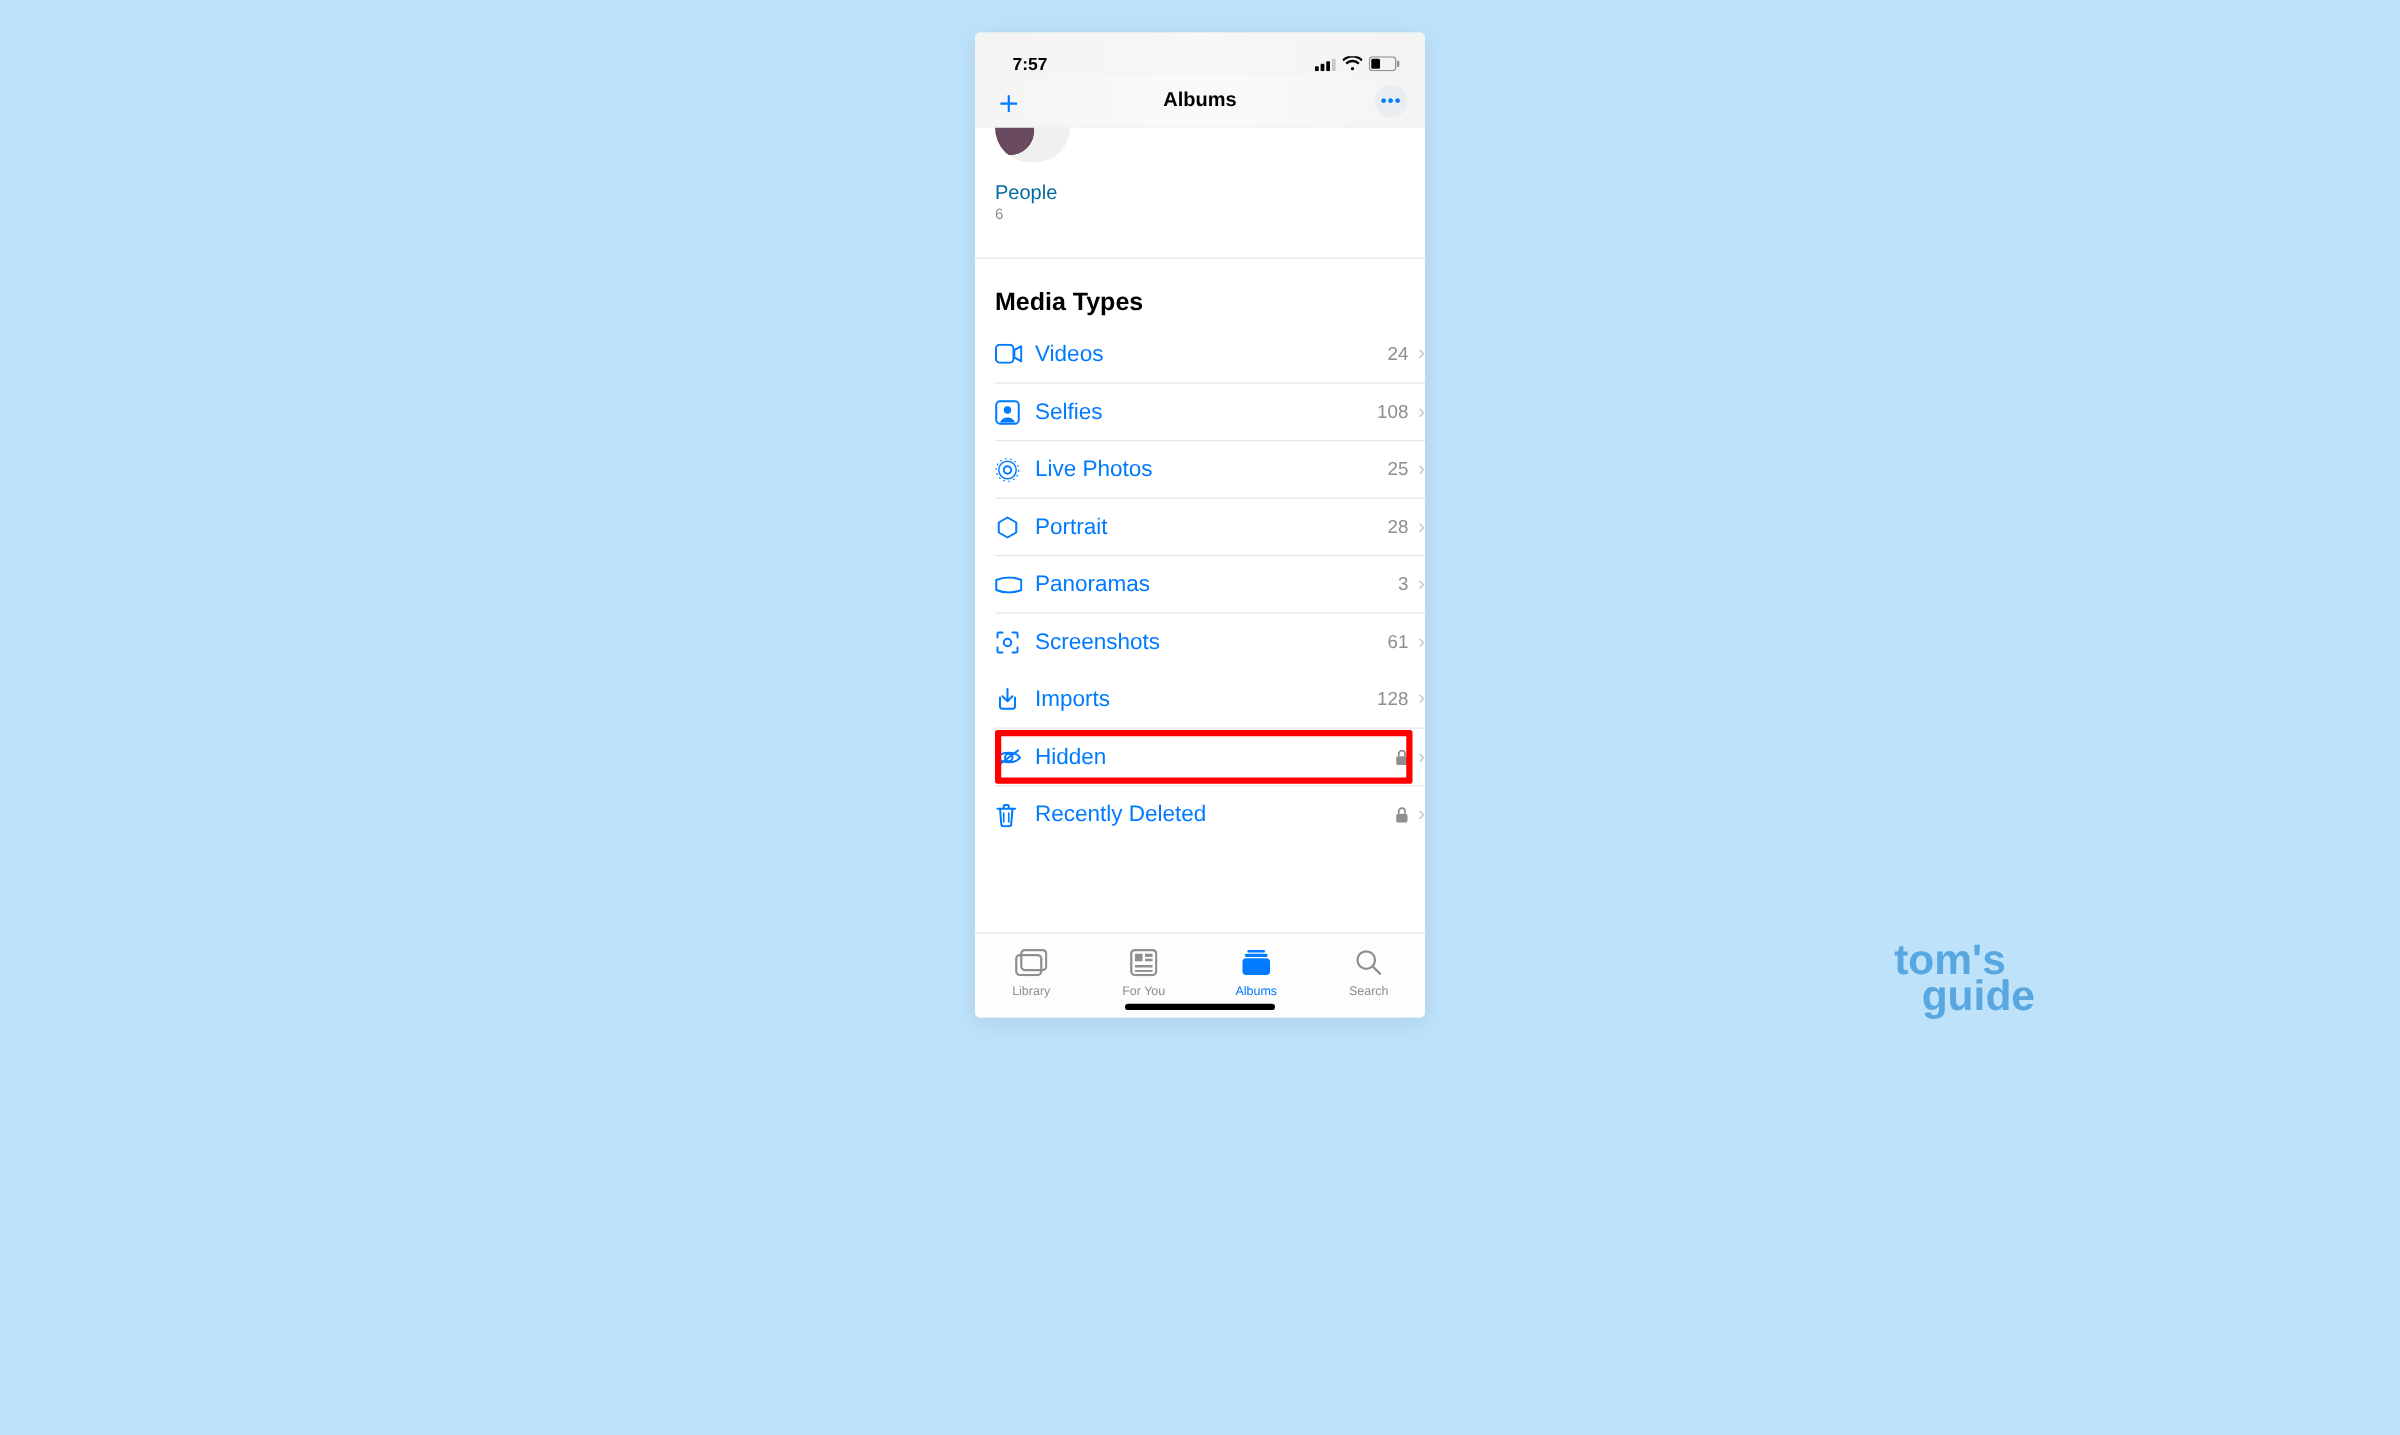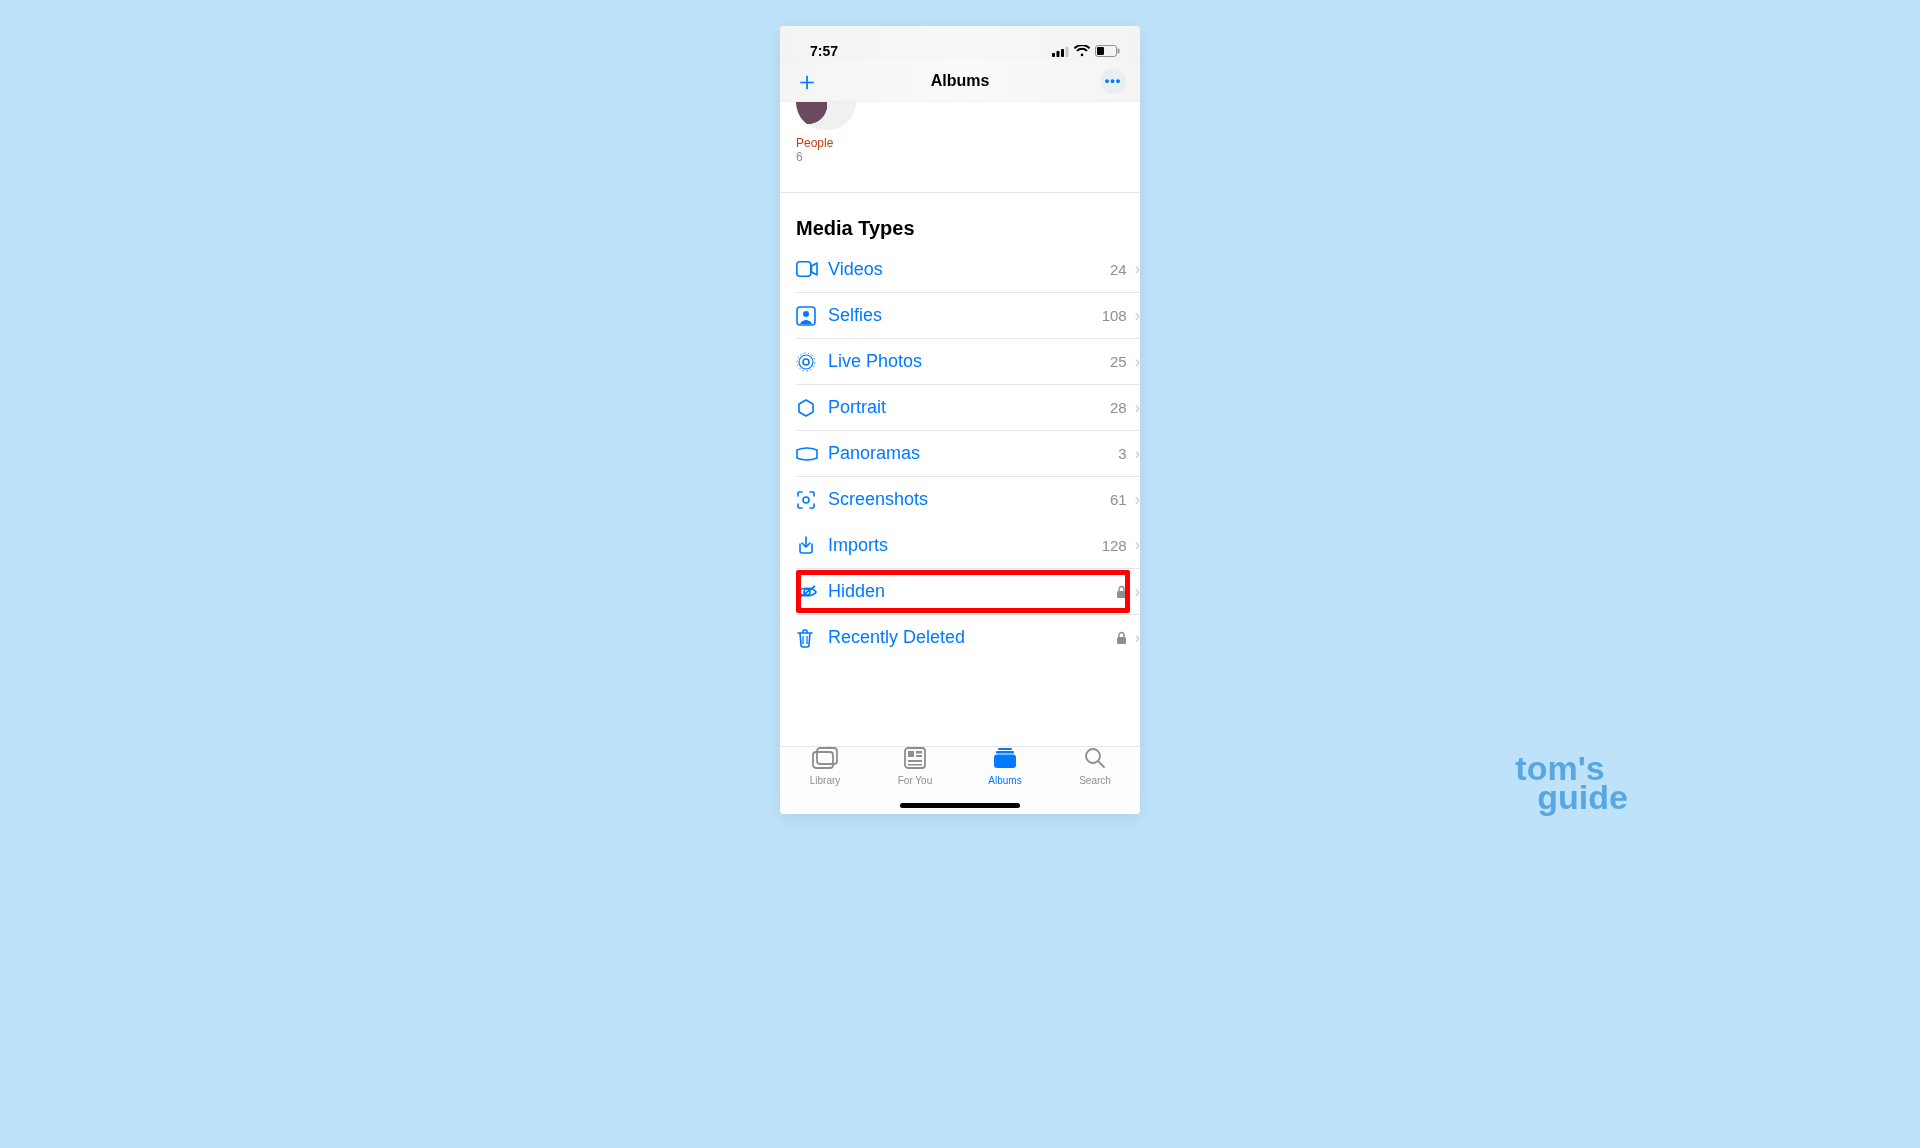--- a/index.html
+++ b/index.html
@@ -73,21 +73,21 @@
   .pp-thumb.places {
     background:
       linear-gradient(#5bcff3,#5bcff3) 0 0/100% 55% no-repeat,
       linear-gradient(#fff,#fff) 0 55%/100% 45% no-repeat;
     position:relative;
   }
   .pp-thumb.places::after{
     content:"";position:absolute;left:18%;top:30%;width:14px;height:14px;
     background:#ffbe3b;border-radius:3px;
   }
-  .pp-label { font-size:12px; margin-top:6px; color:#c2410c; }
+  .pp-label { font-size:16px; margin-top:16px; color:#0369a1; }
   .pp-count { font-size:12px; color:#8e8e93; }
   
   .sec-title {
     font-size:20px; font-weight:700; padding: 24px 16px 6px 16px;
     border-top:1px solid #e5e5ea00;
   }
   .sec-title.first { border-top:1px solid #e5e5ea; margin-top:22px; }
   .list { padding:0 0 0 16px; }
   .row {
     display:flex; align-items:center; height:46px;
@@ -104,21 +104,21 @@
   .row .lock { color:#8e8e93; margin-right:8px; display:flex; }
   .row .chev { color:#c7c7cc; font-size:16px; }
   .highlight-box {
     position:absolute; left:0; right:10px; top:1px; bottom:1px;
     border:5px solid #ff0000; border-radius:2px; pointer-events:none;
   }
   
   .tabbar {
     height:68px; border-top:1px solid #e5e5ea;
     display:flex; justify-content:space-around; align-items:flex-start;
-    padding-top:0;
+    padding-top:12px;
     background:#fdfdfd;
   }
   .tab { display:flex;flex-direction:column;align-items:center;gap:2px; width:25%;}
   .tab .tab-icon { color:#8e8e93; }
   .tab.active .tab-icon { color:#007aff; }
   .tab .tab-label { font-size:10px; color:#8e8e93; }
   .tab.active .tab-label { color:#007aff; }
   .home-ind {
     position:absolute; bottom:6px; left:50%; transform:translateX(-50%);
     width:120px;height:5px;background:#000;border-radius:3px;

